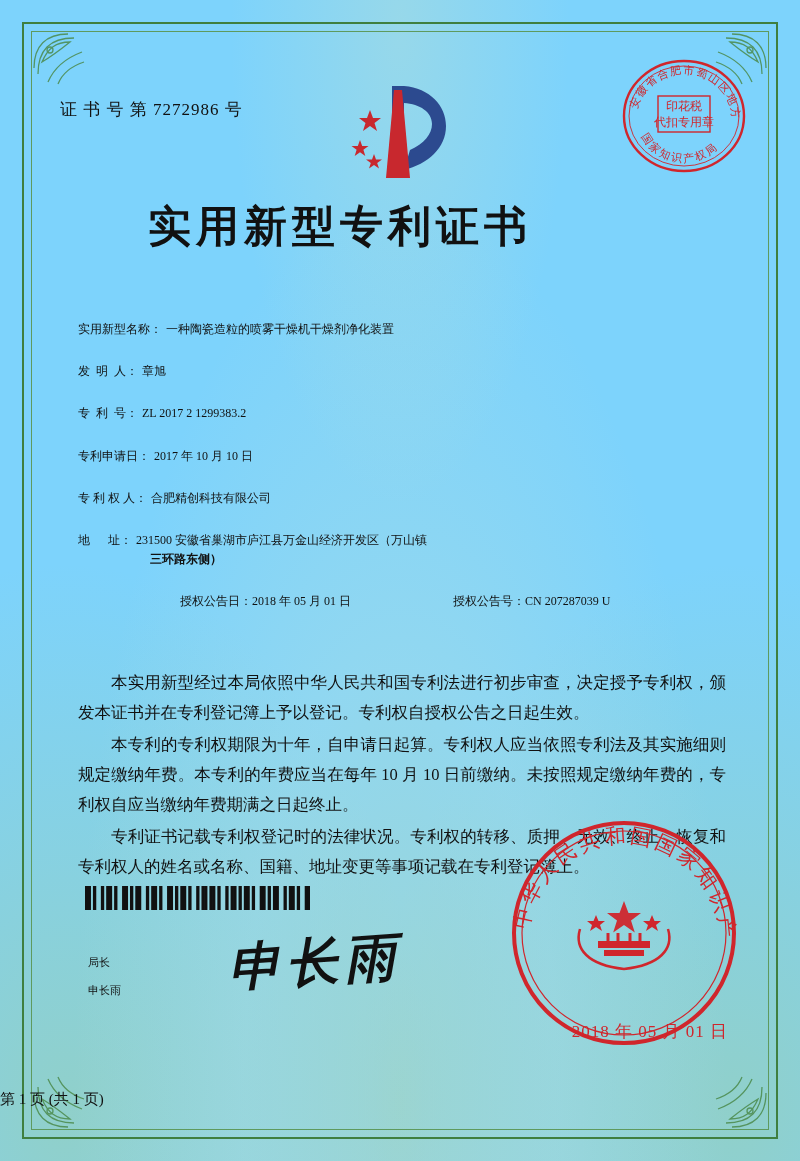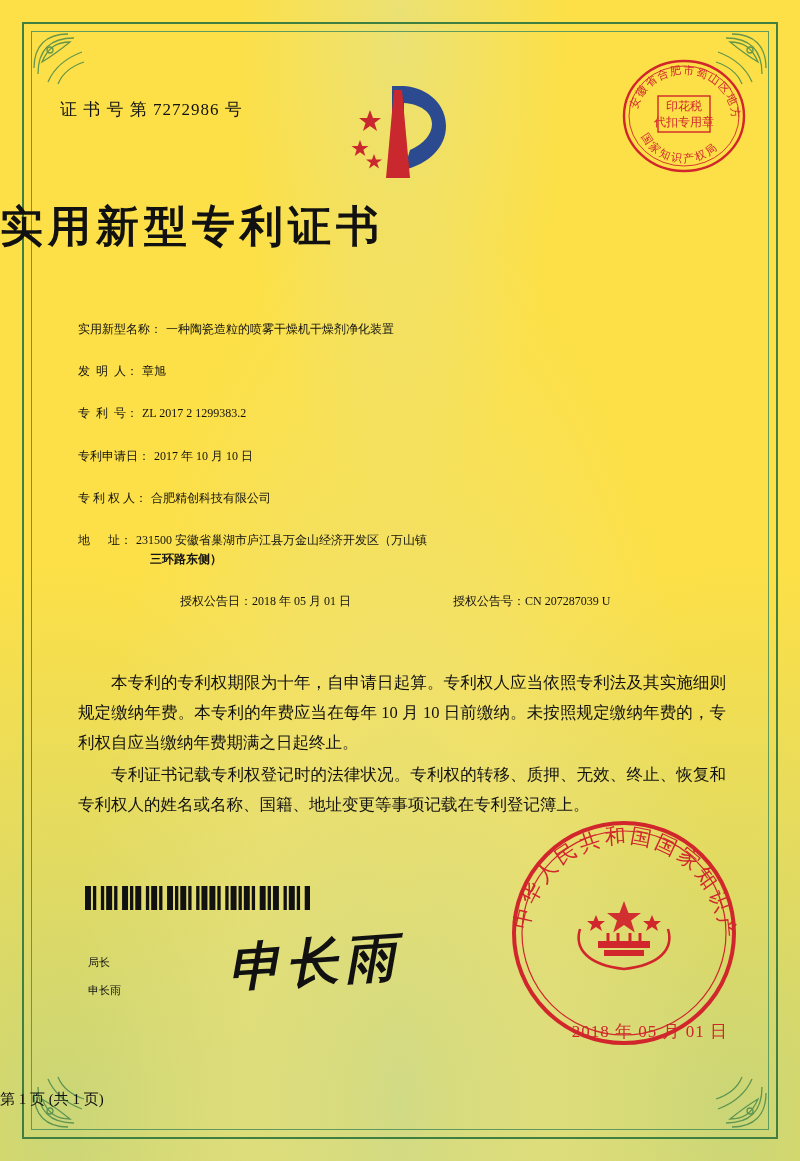--- a/index.html
+++ b/index.html
@@ -7,21 +7,21 @@
     padding: 0;
     background: #ffffff;
   }
   body {
     font-family: "Liberation Serif", "DejaVu Serif", serif;
   }
   .page {
     position: relative;
     width: 800px;
     height: 1161px;
-    background: #fde047;
+    background: #7dd3fc;
     overflow: hidden;
   }
   
   .bg-tint {
     position: absolute;
     inset: 0;
     background:
       radial-gradient(ellipse at 50% 95%, rgba(178,214,178,0.55) 0%, rgba(205,228,205,0.25) 28%, rgba(255,255,255,0) 58%),
       radial-gradient(ellipse at 8% 96%, rgba(160,205,160,0.55) 0%, rgba(255,255,255,0) 35%),
       radial-gradient(ellipse at 92% 96%, rgba(160,205,160,0.55) 0%, rgba(255,255,255,0) 35%),
@@ -82,21 +82,21 @@
     top: 56px;
     width: 128px;
     height: 120px;
   }
 
   .title {
     position: absolute;
     left: 0;
     top: 198px;
     width: 680px;
-    text-align: left;
+    text-align: center;
     font-size: 43px;
     font-weight: bold;
     letter-spacing: 5px;
     color: #111;
     font-family: "Liberation Serif", "DejaVu Serif", serif;
   }
 
   .fields {
     position: absolute;
     left: 78px;
@@ -335,20 +335,21 @@
       <div class="half-left">
         <span>授权公告日</span><span>：</span><span>2018 年 05 月 01 日</span>
       </div>
       <div class="half-right">
         <span>授权公告号</span><span>：</span><span>CN 207287039 U</span>
       </div>
     </div>
   </div>
 
   <div class="paragraphs">
+    <p>本实用新型经过本局依照中华人民共和国专利法进行初步审查，决定授予专利权，颁发本证书并在专利登记簿上予以登记。专利权自授权公告之日起生效。</p>
     <p>本专利的专利权期限为十年，自申请日起算。专利权人应当依照专利法及其实施细则规定缴纳年费。本专利的年费应当在每年 10 月 10 日前缴纳。未按照规定缴纳年费的，专利权自应当缴纳年费期满之日起终止。</p>
     <p>专利证书记载专利权登记时的法律状况。专利权的转移、质押、无效、终止、恢复和专利权人的姓名或名称、国籍、地址变更等事项记载在专利登记簿上。</p>
   </div>
 
   <div class="barcode">
     <svg id="barcode-svg" width="225" height="24" viewBox="0 0 225 24">
         <rect x="0.00" y="0" width="3.31" height="24" fill="#111"></rect>
         <rect x="2.65" y="0" width="3.31" height="24" fill="#111"></rect>
         <rect x="7.94" y="0" width="3.31" height="24" fill="#111"></rect>
         <rect x="15.88" y="0" width="3.31" height="24" fill="#111"></rect>

